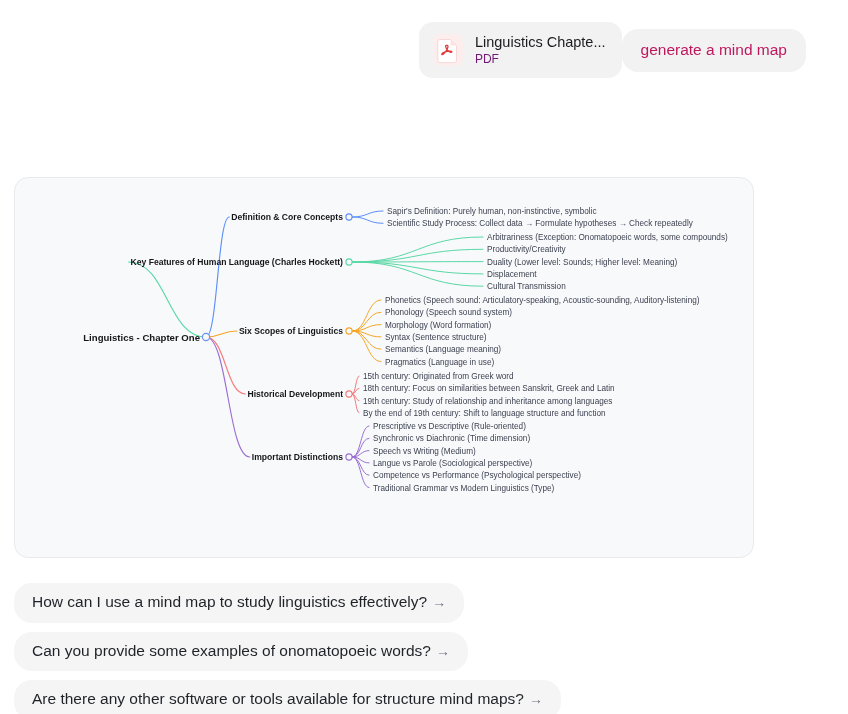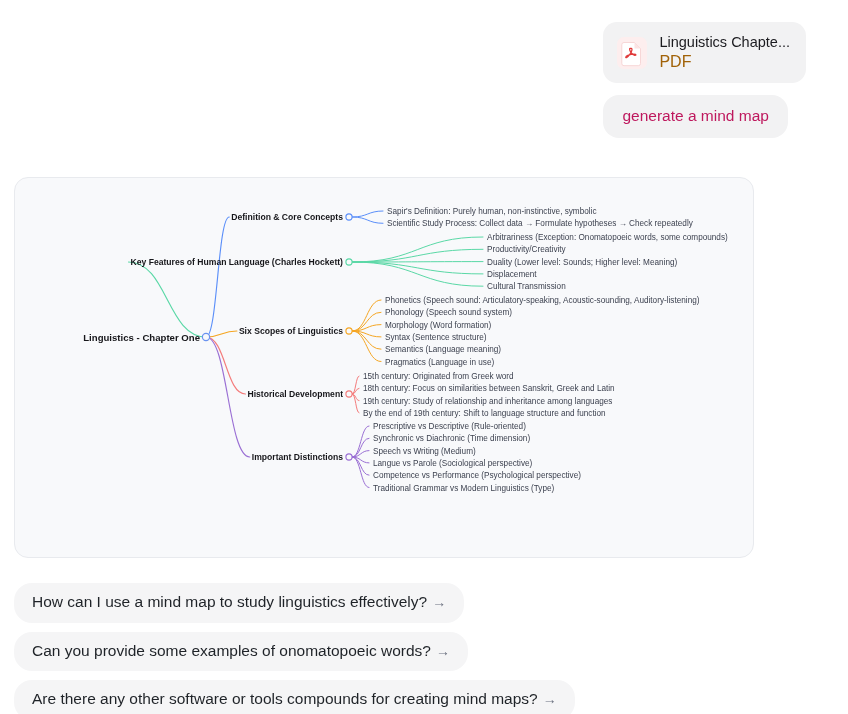--- a/index.html
+++ b/index.html
@@ -9,21 +9,21 @@
     background: #ffffff;
     font-family: "Liberation Sans", sans-serif;
     overflow: hidden;
   }
   .page { position: relative; width: 848px; height: 714px; background:#fff; }
 
   
   .msg-col {
     position: absolute;
     right: 42px; top: 22px;
-    display: flex; flex-direction: column; align-items: flex-start; gap: 12px;
+    display: flex; flex-direction: row; align-items: center; 
   }
   .attach-bubble {
     display: flex; align-items: center; gap: 12px;
     background: #f2f2f3;
     border-radius: 14px;
     padding: 12px 16px 12px 14px;
     min-width: 198px;
   }
   .pdf-icon {
     width: 30px; height: 32px;
@@ -31,21 +31,21 @@
     border-radius: 7px;
     position: relative; flex: none;
     display:flex; align-items:center; justify-content:center;
   }
   .pdf-icon svg { display:block; }
   .attach-text { display: flex; flex-direction: column; gap: 2px; line-height: 1.15; }
   .attach-name {
     font-size: 14.5px; color: #1b1b1f; font-weight: 400;
     max-width: 140px; white-space: nowrap; overflow: hidden; text-overflow: ellipsis;
   }
-  .attach-type { font-size: 16px; color: #a16207; }
+  .attach-type { font-size: 12px; color: #701a75; }
 
   .user-bubble {
     background: #f2f2f3;
     border-radius: 16px;
     padding: 12px 19px;
     font-size: 15.5px; color: #be185d;
     line-height: 1.2;
   }
 
   
@@ -180,17 +180,17 @@
   </div>
 
   <div class="suggestions">
     <div class="chip">
       <span>How can I use a mind map to study linguistics effectively?</span><span class="arrow">→</span>
     </div>
     <div class="chip">
       <span>Can you provide some examples of onomatopoeic words?</span><span class="arrow">→</span>
     </div>
     <div class="chip">
-      <span>Are there any other software or tools compounds for creating mind maps?</span><span class="arrow">→</span>
+      <span>Are there any other software or tools available for structure mind maps?</span><span class="arrow">→</span>
     </div>
   </div>
 
 </div>
 
 </body></html>

